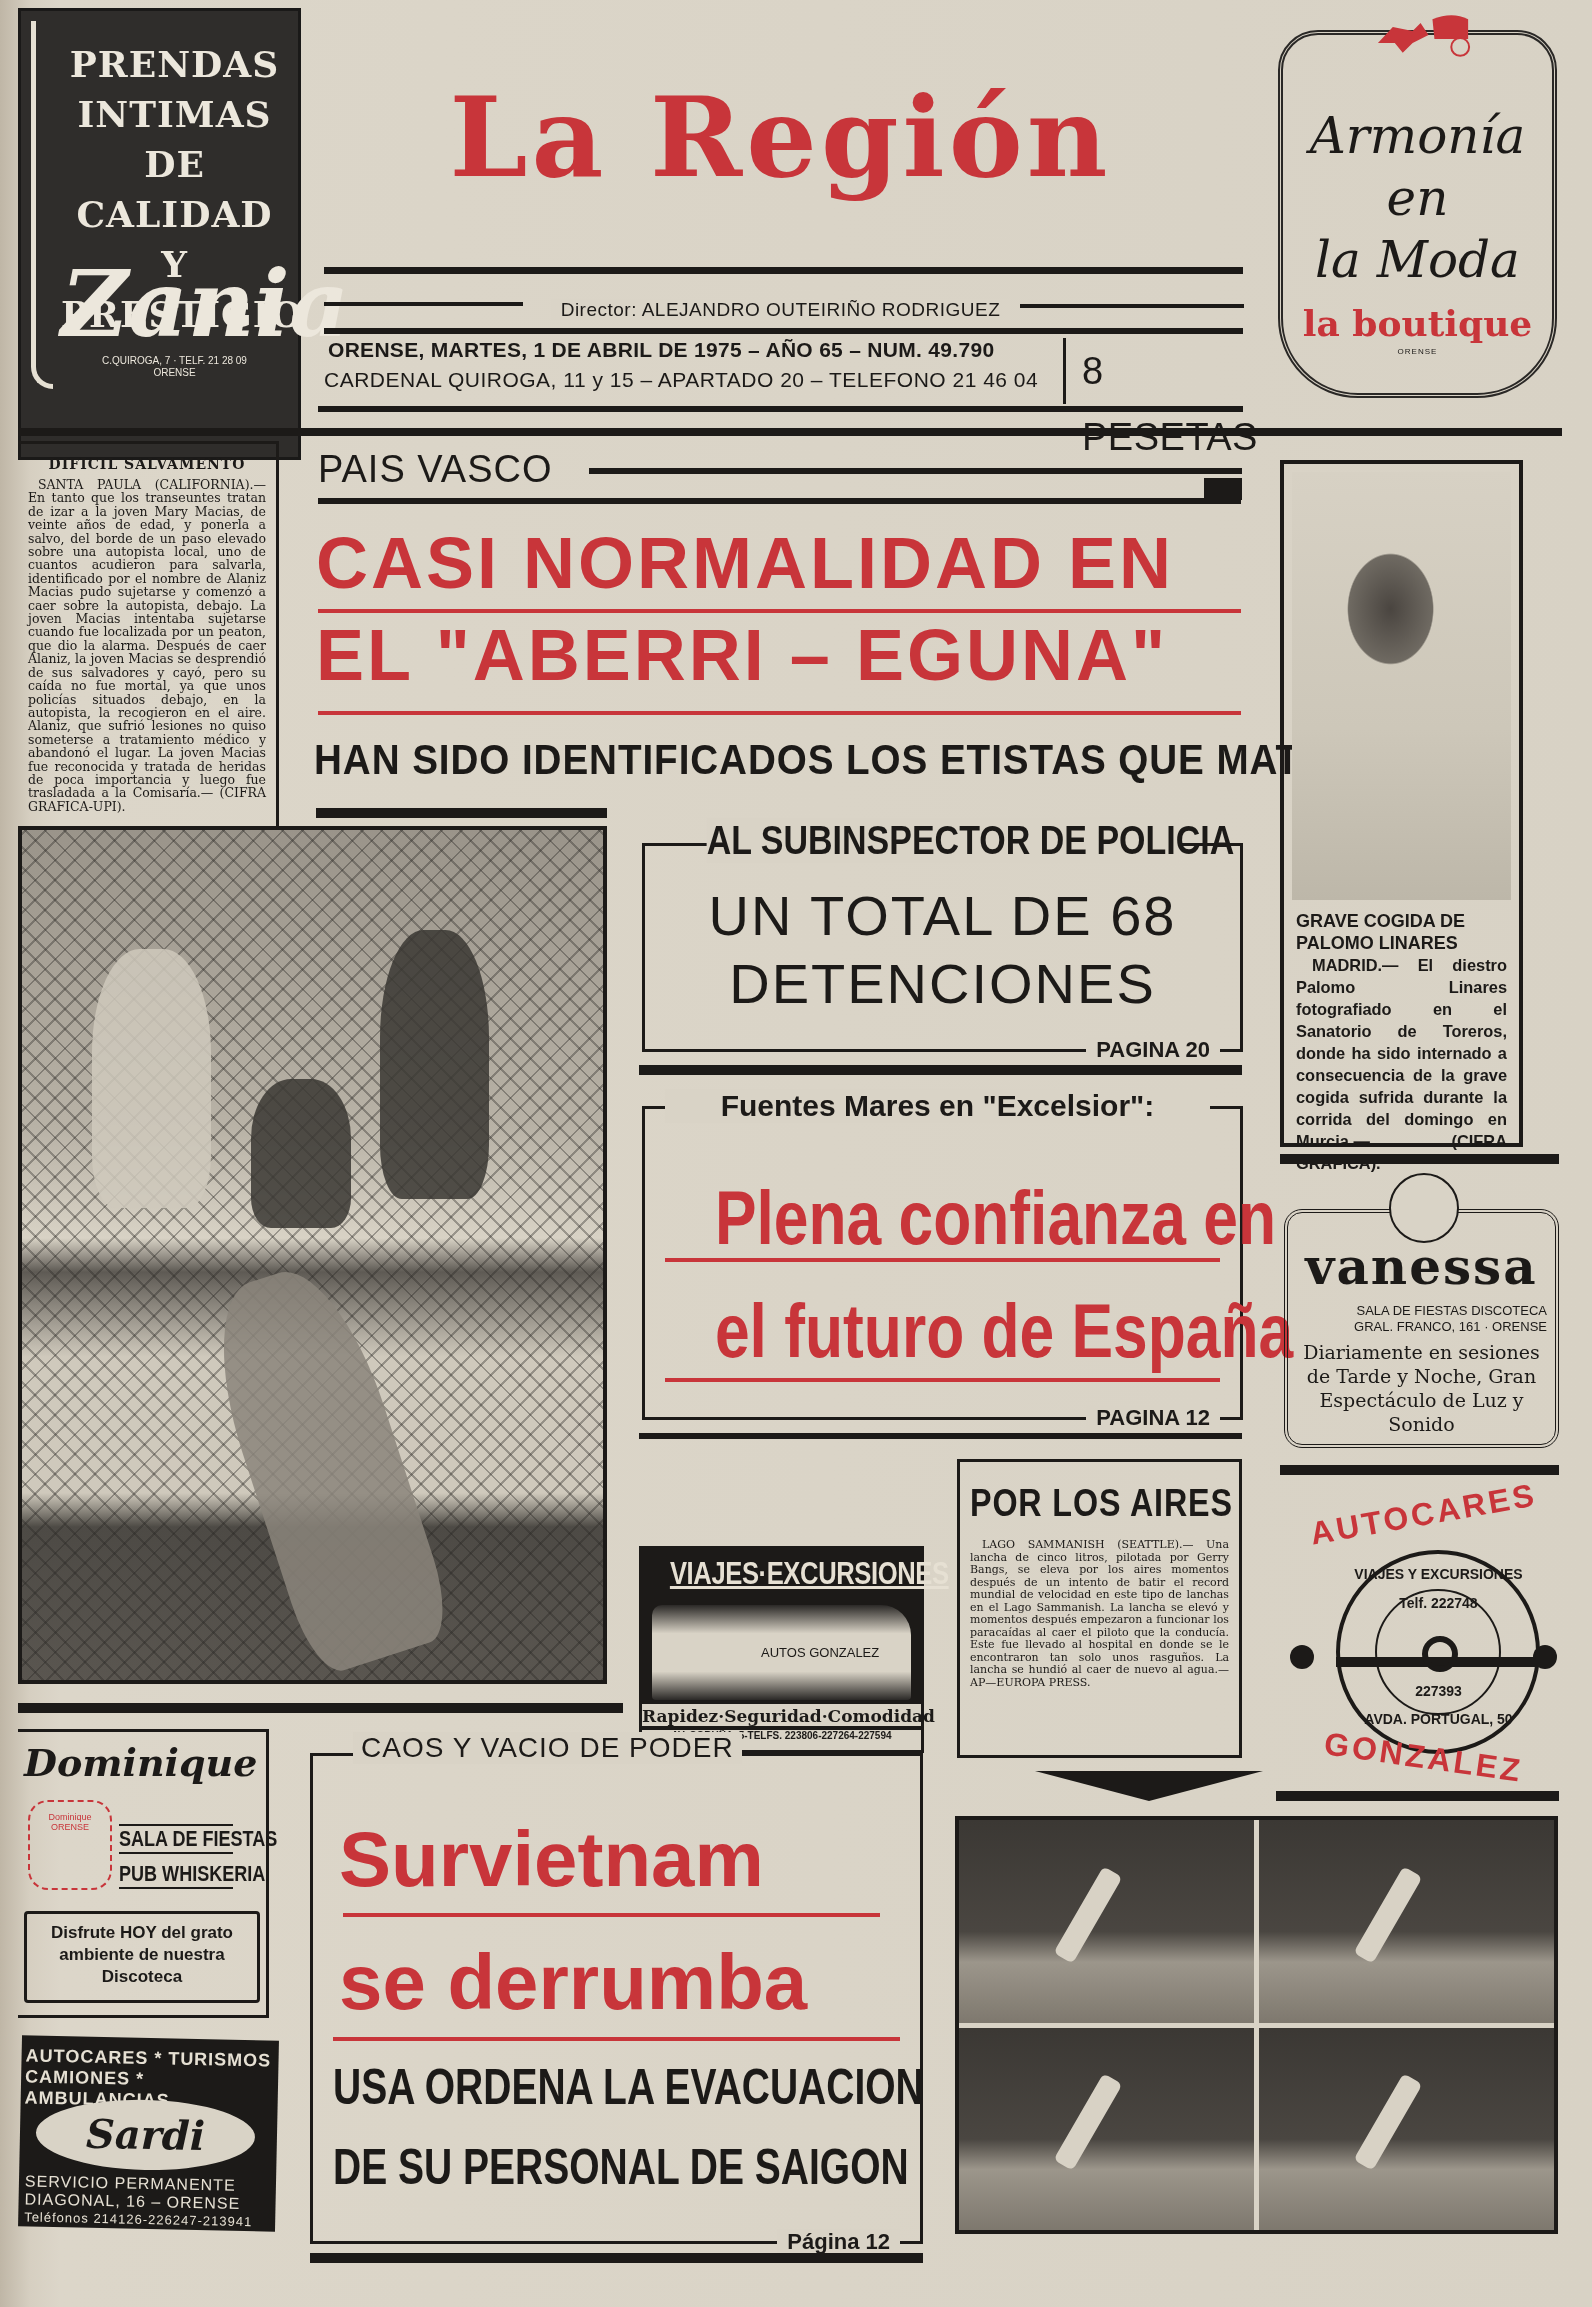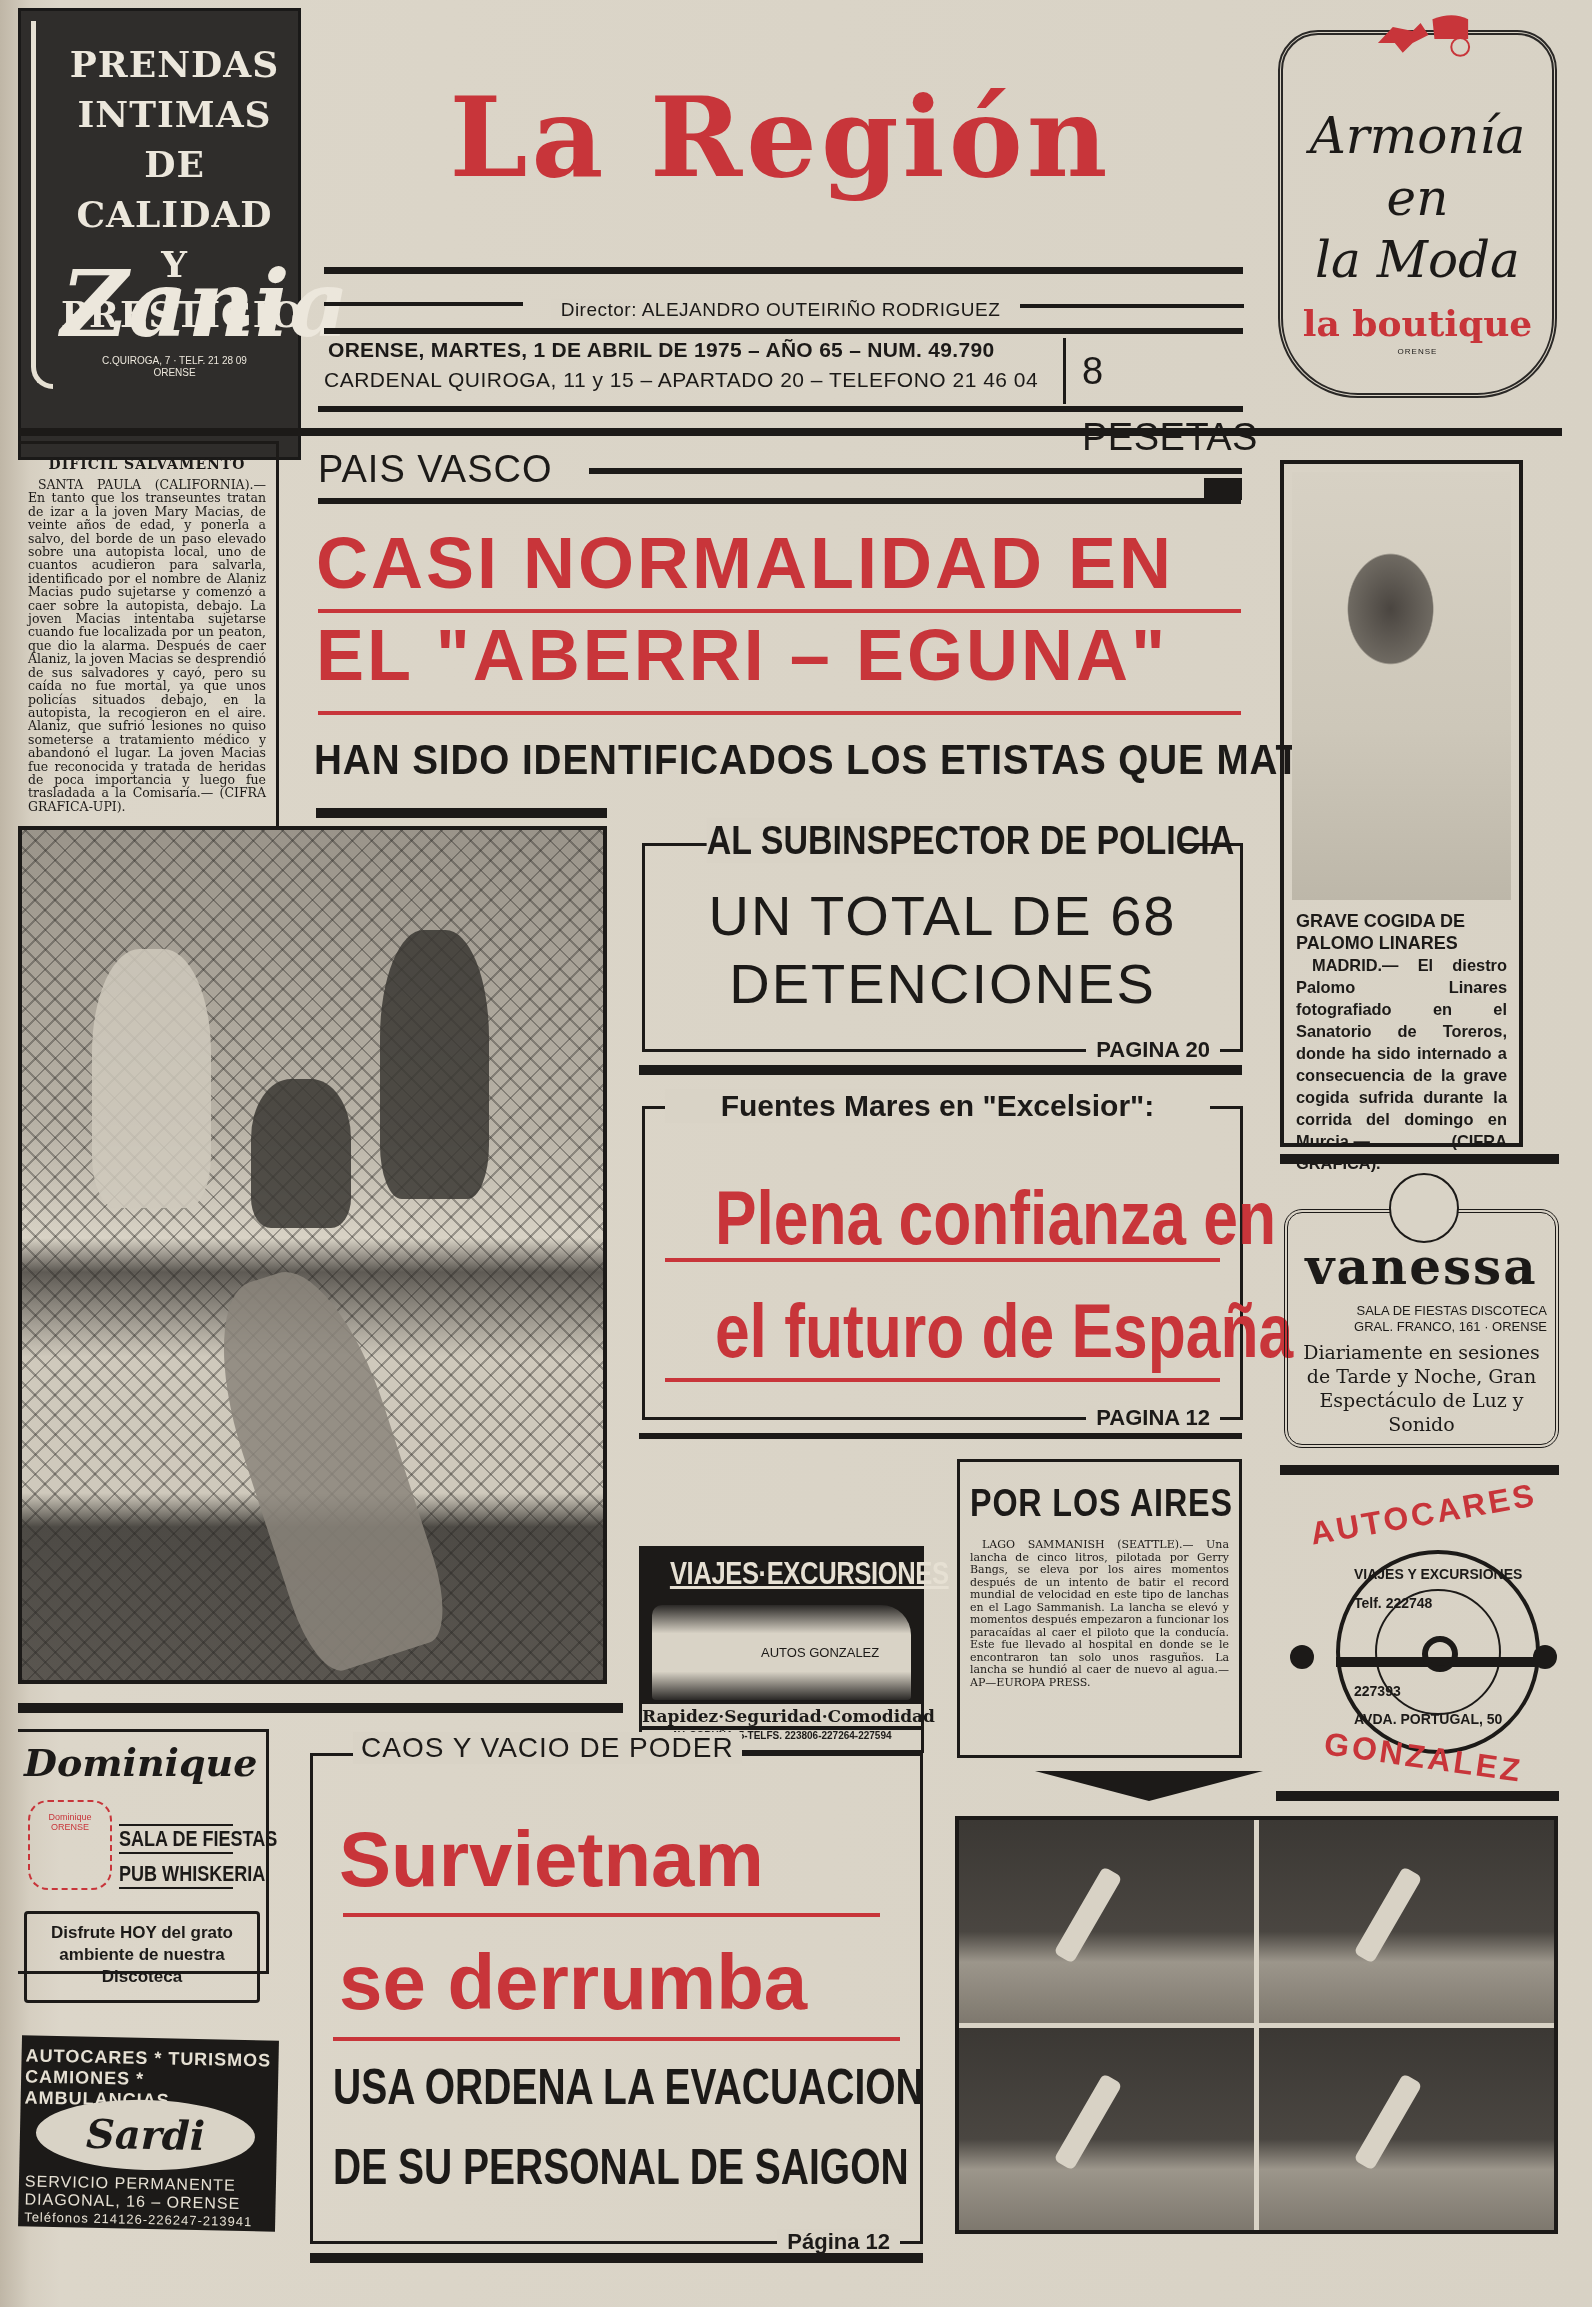--- a/index.html
+++ b/index.html
@@ -102,29 +102,29 @@
 
   
   .gonz { left: 1284px; top: 1488px; width: 279px; height: 299px; }
   .gonz .ring { position: absolute; left: 52px; top: 62px; width: 204px; height: 204px; border-radius: 50%; border: 4px solid #1c1a18; }
   .gonz .ring2 { position: absolute; left: 35px; top: 35px; width: 126px; height: 126px; border-radius: 50%; border: 2px solid #1c1a18; }
   .gonz .hub { position: absolute; left: 82px; top: 82px; width: 36px; height: 36px; border-radius: 50%; border: 6px solid #1c1a18; }
   .gonz .spoke { position: absolute; left: -4px; top: 103px; width: 204px; height: 10px; background: #1c1a18; }
   .gonz .top { position: absolute; left: 0; right: 0; top: 8px; text-align: center; font-size: 32px; font-weight: bold; color: #c8353a; letter-spacing: 3px; transform: rotate(-10deg); }
   .gonz .bot { position: absolute; left: 0; right: 0; top: 251px; text-align: center; font-size: 32px; font-weight: bold; color: #c8353a; letter-spacing: 3px; transform: rotate(8deg); }
   .gonz .dot { position: absolute; top: 157px; width: 24px; height: 24px; border-radius: 50%; background: #1c1a18; }
-  .gonz .txt { position: absolute; font-size: 14px; font-weight: bold; left: 70px; width: 169px; }
+  .gonz .txt { position: absolute; font-size: 14px; font-weight: bold; text-align: center; left: 70px; width: 169px; }
 
   
   .boats { left: 955px; top: 1816px; width: 603px; height: 418px; border: 4px solid #1c1a18; display: grid; grid-template-columns: 1fr 1fr; grid-template-rows: 1fr 1fr; gap: 5px; background: #d9d3c6; }
   .boats div { background: linear-gradient(180deg, #3b3834 0%, #4a4641 55%, #9c968b 70%, #7e786e 100%); position: relative; }
   .boats div::after { content: ""; position: absolute; left: 40%; top: 22%; width: 22px; height: 100px; background: #d8d2c5; transform: rotate(30deg); border-radius: 6px; }
 
   
-  .domi { left: 18px; top: 1729px; width: 251px; height: 245px; border: 3px solid #1c1a18; border-left: none; }
+  .domi { left: 18px; top: 1729px; width: 251px; height: 289px; border: 3px solid #1c1a18; border-left: none; }
   .domi .name { position: absolute; top: 8px; left: 6px; font-family: "DejaVu Serif", serif; font-style: italic; font-weight: bold; font-size: 38px; }
   .domi .seal { position: absolute; top: 68px; left: 10px; width: 84px; height: 90px; border: 2px dashed #c8353a; border-radius: 20px; color: #c8353a; font-size: 9px; text-align: center; padding-top: 10px; }
   .domi .s1 { position: absolute; top: 92px; left: 101px; right: 8px; font-size: 22px; font-weight: bold; transform: scaleX(.82); transform-origin: left; white-space: nowrap; border-top: 2px solid #1c1a18; border-bottom: 2px solid #1c1a18; }
   .domi .s2 { position: absolute; top: 129px; left: 101px; right: 8px; font-size: 22px; font-weight: bold; transform: scaleX(.82); transform-origin: left; white-space: nowrap; border-bottom: 2px solid #1c1a18; }
   .domi .msg { position: absolute; top: 179px; left: 6px; right: 6px; height: 92px; border: 3px solid #1c1a18; border-radius: 4px; text-align: center; font-size: 17px; font-weight: bold; line-height: 22px; padding-top: 8px; }
 
   
   .sardi { left: 20px; top: 2038px; width: 257px; height: 191px; background: #1c1a18; color: #e6e0d3; transform: rotate(1.2deg); }
   .sardi .l1 { position: absolute; top: 10px; left: 4px; right: 4px; font-size: 18px; font-weight: bold; letter-spacing: 1px; }
   .sardi .oval { position: absolute; top: 62px; left: 16px; width: 219px; height: 70px; border-radius: 50%; background: #d9d3c6; color: #1c1a18; text-align: center; font-family: "DejaVu Serif", serif; font-style: italic; font-weight: bold; font-size: 40px; line-height: 70px; }

